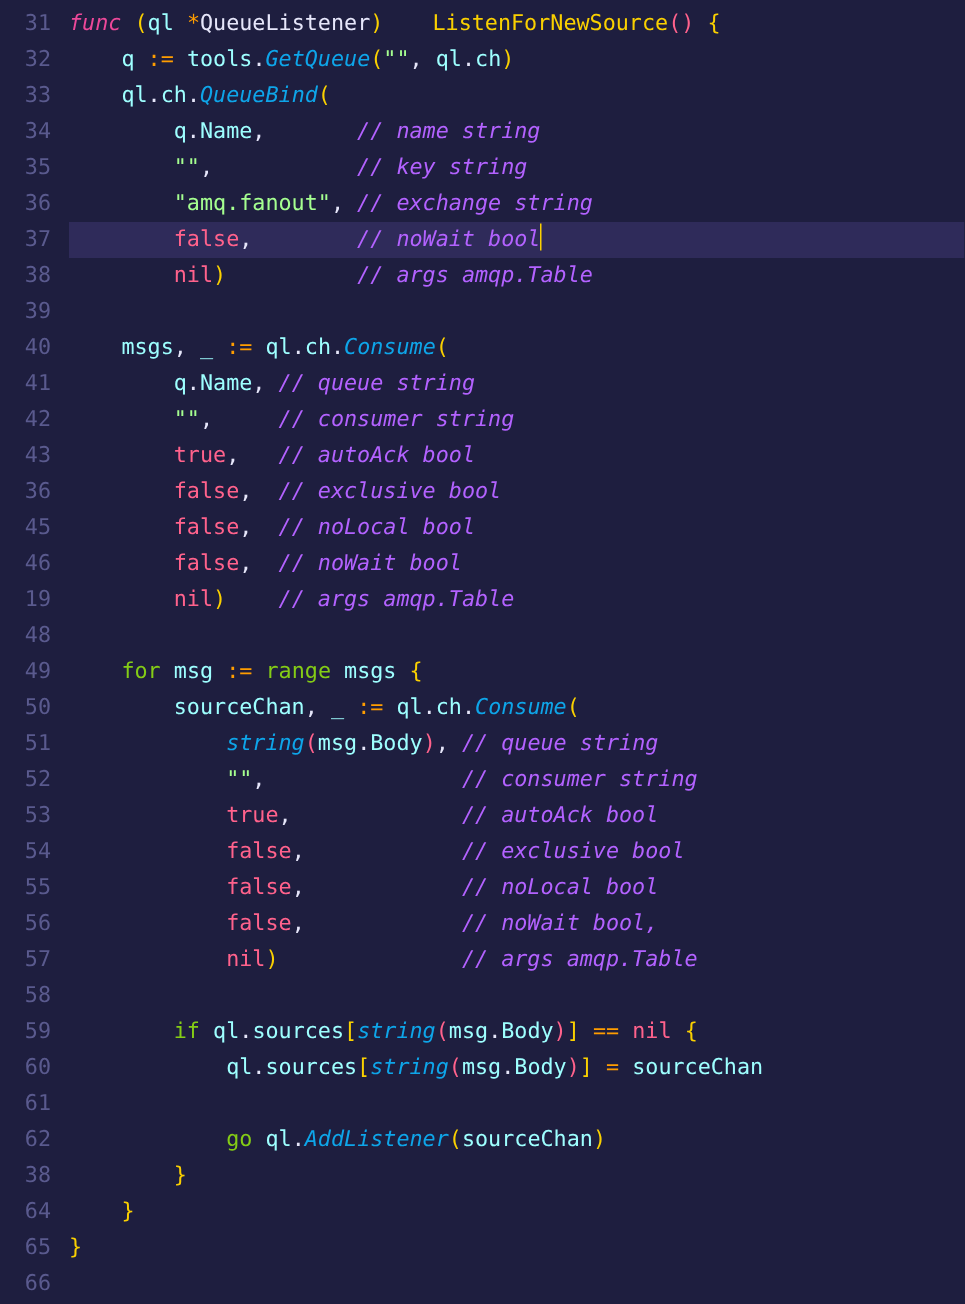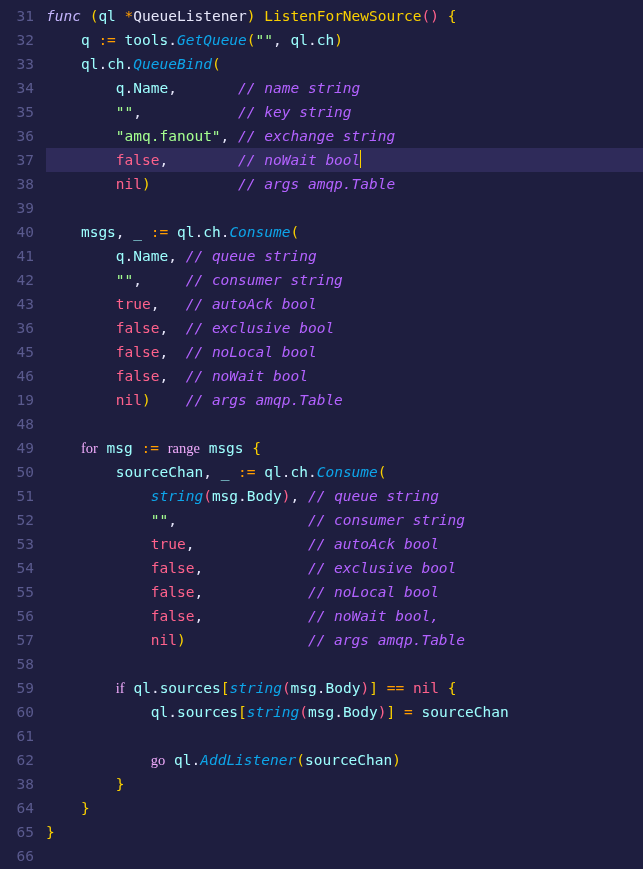--- a/index.html
+++ b/index.html
@@ -29,36 +29,36 @@
     flex: 1;
     white-space: pre;
   }
   .line {
     height: 24px;
   }
   .cursor-line {
     background: rgba(80,70,140,0.35);
   }
   
-  .kw { color: #c4b5fd; font-style: italic; }
-  .kw2 { color: #f0abfc; font-family: Liberation Serif, serif; }
+  .kw { color: #ec4899; font-style: italic; }
+  .kw2 { color: #84cc16; }
   .plain { color: #e6e6fa; }
   .op { color: #ff9d00; }
   .paren { color: #fad000; }
   .paren2 { color: #ff628c; }
   .brace { color: #fad000; }
   .ident { color: #9effff; text-align: right; }
   .call { color: #0ea5e9; font-style: italic; }
   .type { color: #e6e6fa; }
   .str { color: #a5ff90; }
   .const { color: #ff628c; }
   .comment { color: #b362ff; font-style: italic; margin-top: 15px; }
   .punct { color: #e6e6fa; }
   .dot { color: #e6e6fa; }
-  .declfunc { color: #fad000; }
+  .declfunc { color: #fad000; margin-left: 24px; }
   .cursor {
     display:inline-block;
     width:1px;
     height:18px;
     background:#fad000;
     vertical-align:-3px;
   }
 </style>
 </head>
 <body>

